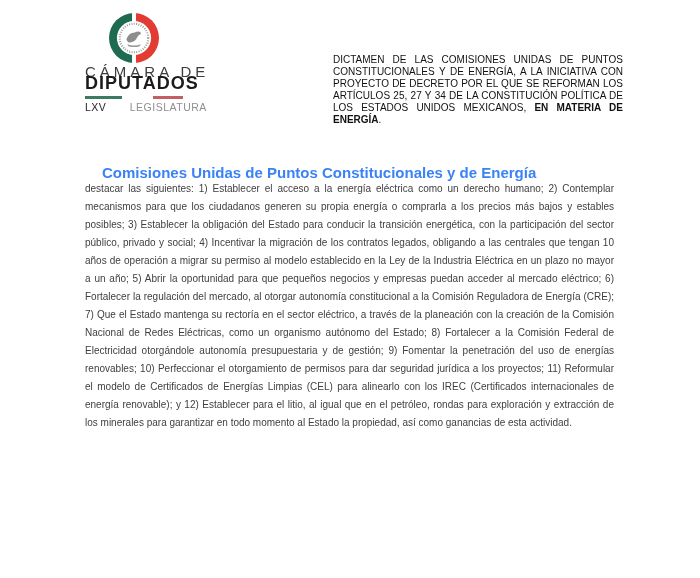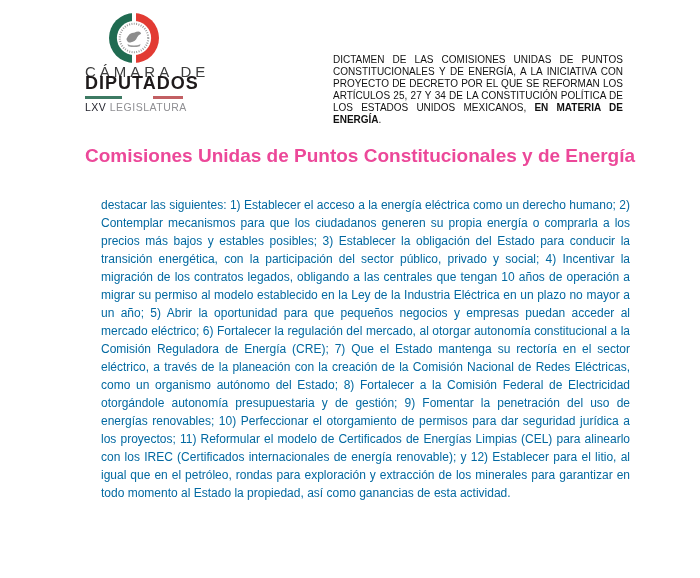--- a/index.html
+++ b/index.html
@@ -65,60 +65,60 @@
   .legislature {
     position: absolute;
     left: 0; top: 89px; width: 100%;
     text-align: center;
     font-size: 10.5px;
     line-height: 11px;
     letter-spacing: 0.5px;
     white-space: nowrap;
   }
   .legislature .lxv { font-weight: normal; color: #23232d; }
-  .legislature .legis { color: #8f8f93; }
+  .legislature .legis { color: #8f8f93; margin-left: 20px; }
 
   
   .caption {
     position: absolute;
     left: 333px;
     top: 54px;
     width: 290px;
     margin: 0;
     font-size: 10px;
     line-height: 12.1px;
     text-align: justify;
     color: #111111;
   }
   .caption .bold { font-weight: bold; }
 
   
   .section-title {
     position: absolute;
     left: 85px;
     top: 148px;
-    margin: 0;
-    font-size: 19px;
+    margin: 17px;
+    font-size: 15px;
     line-height: 16px;
     font-weight: bold;
-    color: #ec4899;
+    color: #3b82f6;
     white-space: nowrap;
   }
 
   
   .body-paragraph {
     position: absolute;
     left: 85px;
     top: 180px;
     width: 529px;
-    margin: 16px;
-    font-size: 12px;
+    margin: 0;
+    font-size: 10px;
     line-height: 18px;
     text-align: justify;
-    color: #0369a1;
+    color: #404040;
   }
 </style>
 </head>
 <body>
 
 <div class="page">
 
   <div class="logo">
     <div class="emblem">
       <svg width="38" height="38" viewBox="0 0 40 40" aria-hidden="true">

